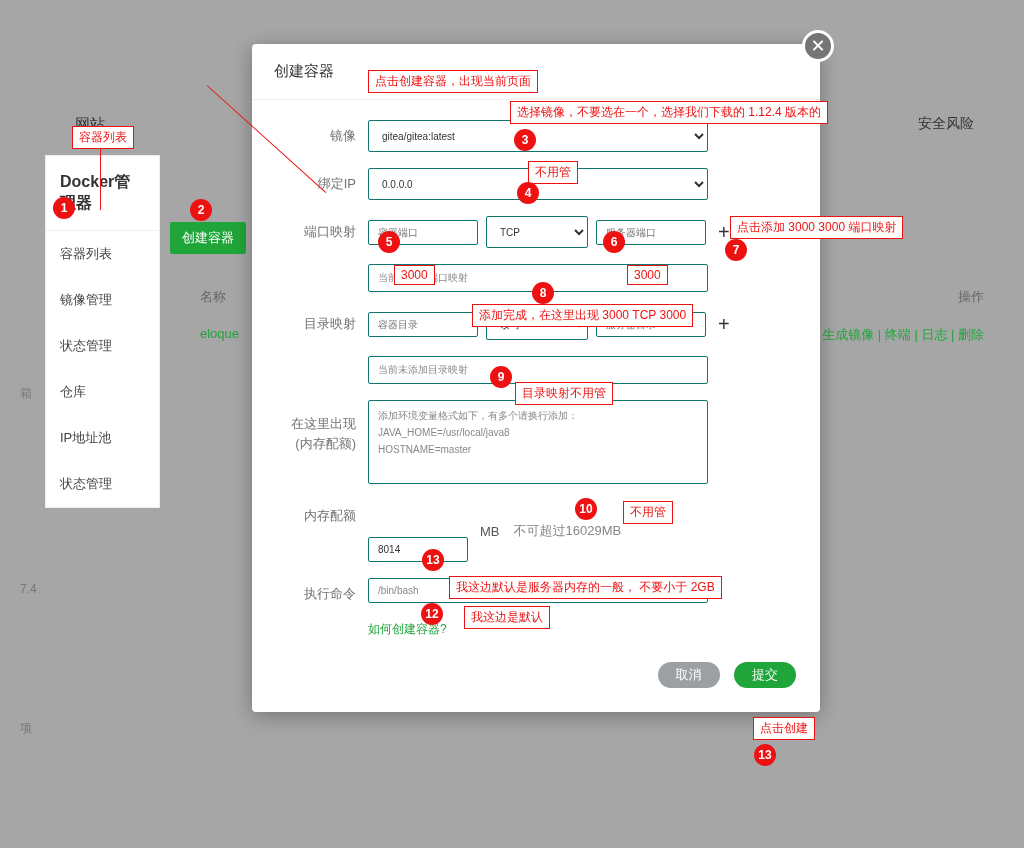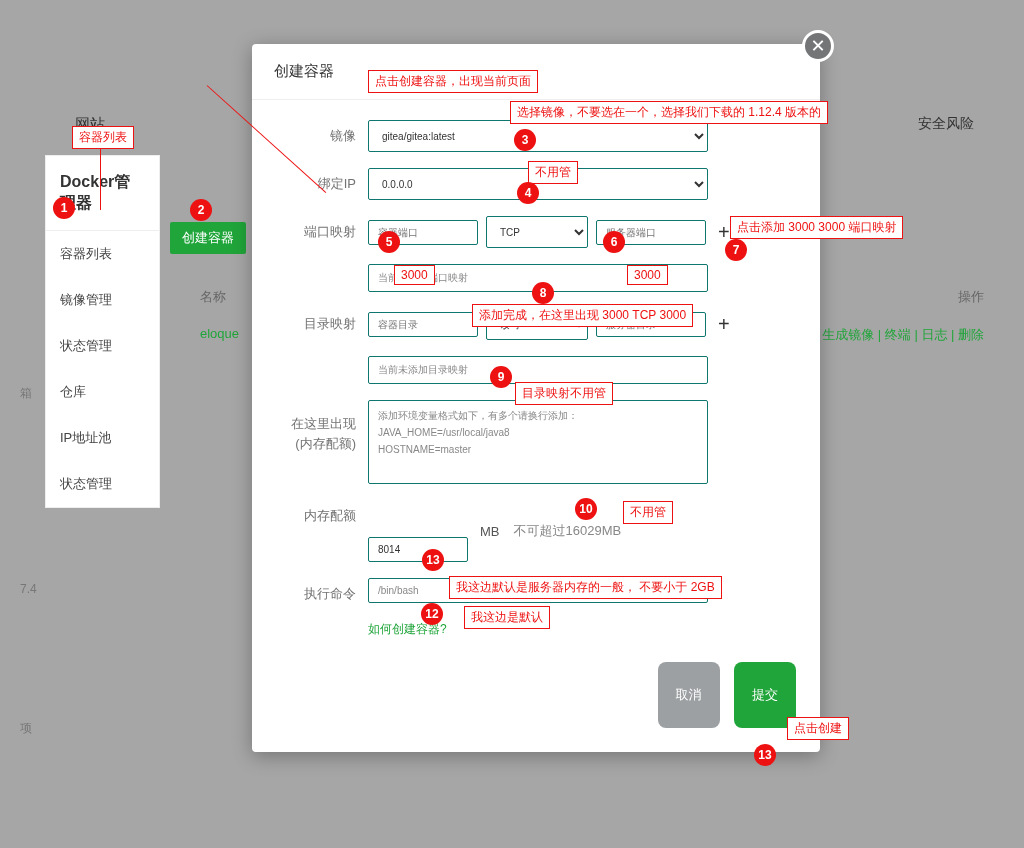--- a/index.html
+++ b/index.html
@@ -40,21 +40,21 @@
   .w75 { width:102px; }
   .readonly-box { width:340px; color:#888; background:#fff;}
   textarea { width:340px; height:84px; resize:none; line-height:1.7; white-space:pre-wrap;}
   textarea::placeholder { color:#888; white-space:pre-wrap;}
   .plus { font-size:20px; color:#333; cursor:pointer; padding:0 4px;}
   .hint { color:#888; font-size:13px; }
   .mem-row input { width:100px;margin-top:37px; }
   .unit { color:#555; font-size:13px; margin:0 6px 0 4px;}
   .link { color:#20a53a; font-size:12px; text-decoration:none; margin-left:92px; display:inline-block;}
   .modal-footer { padding:14px 24px 4px; text-align:right;}
-  .btn { display:inline-block; padding:24px 18px; font-size:13px; border-radius:8px; margin-left:10px; cursor:pointer;}
+  .btn { display:inline-block; padding:4px 18px; font-size:13px; border-radius:14px; margin-left:10px; cursor:pointer;}
   .btn-cancel { background:#9da0a2; color:#fff; }
   .btn-submit { background:#20a53a; color:#fff; }
 
   
   .ann-label { position:absolute; border:1px solid #e11; color:#e11; background:#fff; font-size:12px; padding:2px 6px; white-space:nowrap; z-index:60;}
   .ann-num { position:absolute; width:22px; height:22px; border-radius:50%; background:#e11; color:#fff; font-size:12px; font-weight:600; display:flex; align-items:center; justify-content:center; z-index:61;}
   .ann-line { position:absolute; background:#e11; z-index:55;}
 </style>
 </head>
 <body>
@@ -211,14 +211,14 @@
 
 <div class="ann-num" style="top:498px; left:575px;">10</div>
 <div class="ann-label" style="top:501px; left:623px;">不用管</div>
 
 <div class="ann-num" style="top:549px; left:422px;">13</div>
 <div class="ann-label" style="top:576px; left:449px;">我这边默认是服务器内存的一般，     不要小于 2GB</div>
 
 <div class="ann-num" style="top:603px; left:421px;">12</div>
 <div class="ann-label" style="top:606px; left:464px;">我这边是默认</div>
 
-<div class="ann-label" style="top:717px; left:787px;">点击创建</div>
+<div class="ann-label" style="top:717px; left:753px;">点击创建</div>
 <div class="ann-num" style="top:744px; left:754px;">13</div>
 
 </body></html>

